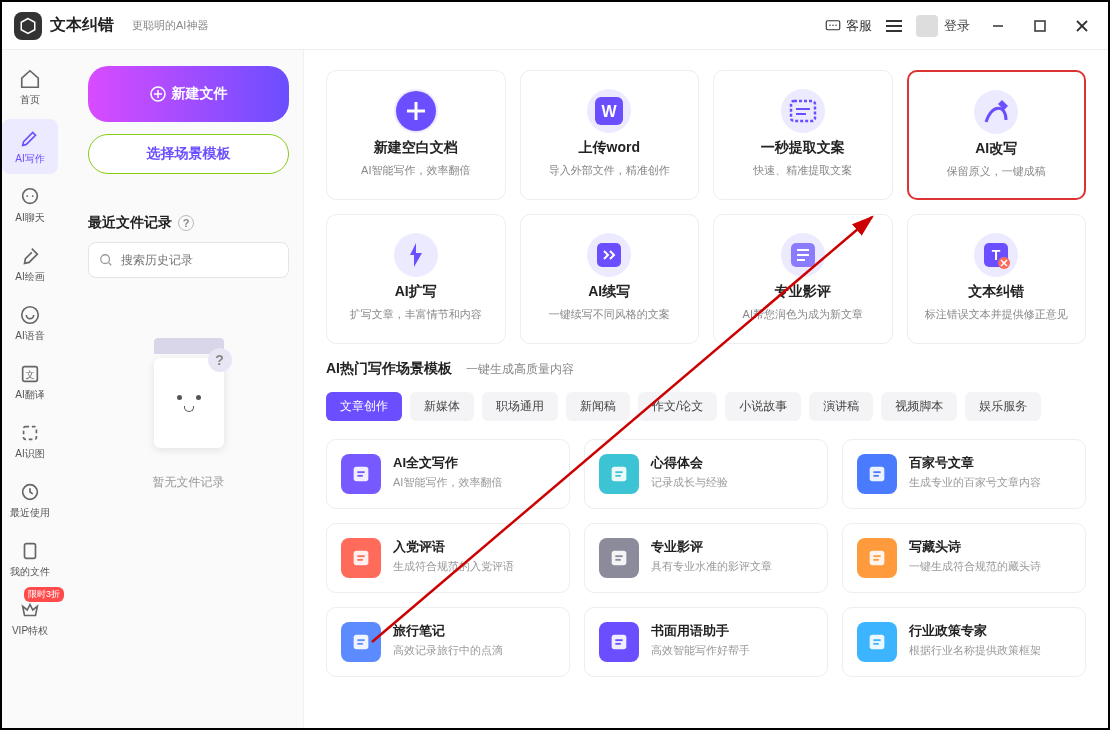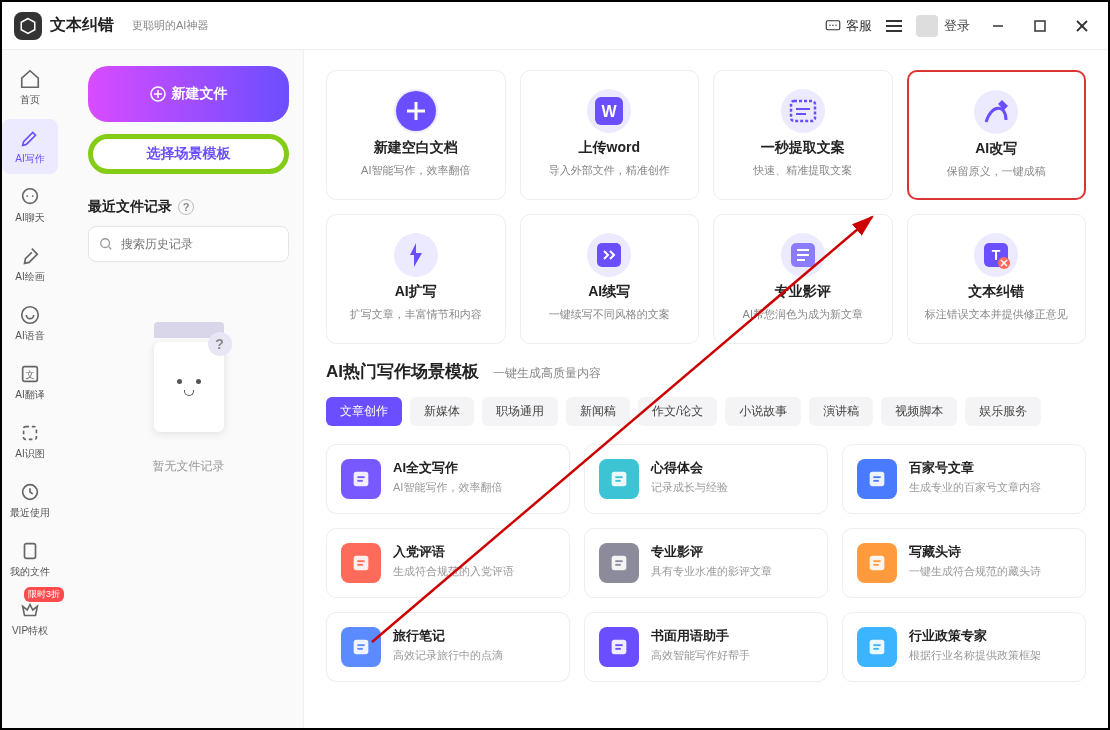--- a/index.html
+++ b/index.html
@@ -23,21 +23,21 @@
 .sidebar { width: 72px; background: #fafafa; display: flex; flex-direction: column; align-items: flex-start; padding-top: 10px; gap: 4px; position: relative; }
 .side-item { width: 56px; display: flex; flex-direction: column; align-items: center; gap: 3px; padding: 8px 0; border-radius: 8px; cursor: pointer; position: relative; }
 .side-item.active { background: #eceaff; }
 .side-ico { width: 22px; height: 22px; display: flex; align-items: center; justify-content: center; }
 .side-label { font-size: 10px; color: #555; }
 .side-item.active .side-label { color: #6b4eff; }
 .badge { position: absolute; top: -4px; right: -6px; background: #ff4b4b; color: #fff; font-size: 9px; padding: 1px 4px; border-radius: 6px; }
 
 .leftpanel { width: 230px; background: #fafafa; padding: 16px 14px; display: flex; flex-direction: column; border-right: 1px solid #f0f0f0; }
 .btn-primary { height: 56px; border-radius: 20px; background: linear-gradient(90deg,#d94bff,#6b4eff); color: #fff; font-size: 14px; font-weight: 600; display: flex; align-items: center; justify-content: center; gap: 6px; cursor: pointer; margin-bottom: 12px; }
-.btn-outline { height: 40px; border-radius: 20px; border: 5px solid #84cc16; color: #6b4eff; font-size: 14px; font-weight: 600; display: flex; align-items: center; justify-content: center; background: #fff; cursor: pointer; margin-bottom: 24px; }
+.btn-outline { height: 40px; border-radius: 20px; border: 1px solid #84cc16; color: #6b4eff; font-size: 14px; font-weight: 600; display: flex; align-items: center; justify-content: center; background: #fff; cursor: pointer; margin-bottom: 40px; }
 .recent-head { display: flex; align-items: center; gap: 6px; font-size: 14px; font-weight: 700; color: #222; margin-bottom: 10px; }
 .qmark { width: 16px; height: 16px; border-radius: 50%; border: 1px solid #bbb; font-size: 11px; color: #888; display: flex; align-items: center; justify-content: center; }
 .search-box { height: 36px; border: 1px solid #e5e5e5; border-radius: 8px; display: flex; align-items: center; padding: 0 10px; gap: 8px; background: #fff; margin-bottom: 30px; }
 .search-box input { border: none; outline: none; font-size: 12px; flex: 1; background: transparent; }
 .empty-wrap { flex: 1; display: flex; flex-direction: column; align-items: center; padding-top: 30px; }
 .empty-ill { width: 110px; height: 130px; position: relative; display: flex; align-items: center; justify-content: center; }
 .doc-face { width: 70px; height: 90px; background: #fff; border-radius: 6px; box-shadow: 0 2px 8px rgba(0,0,0,.1); display: flex; flex-direction: column; align-items: center; justify-content: center; gap: 6px; position: relative; }
 .eyes { display: flex; gap: 14px; }
 .eye { width: 5px; height: 5px; background: #555; border-radius: 50%; }
 .mouth { width: 10px; height: 6px; border: 1.5px solid #555; border-top: none; border-radius: 0 0 10px 10px; }
@@ -47,21 +47,21 @@
 
 .main { flex: 1; padding: 20px 22px; overflow-y: auto; background: #fff; }
 .card-grid { display: grid; grid-template-columns: repeat(4,1fr); gap: 14px; margin-bottom: 16px; }
 .action-card { background: #fff; border: 1px solid #eee; border-radius: 10px; padding: 18px 8px 14px; display: flex; flex-direction: column; align-items: center; gap: 6px; cursor: pointer; min-height: 130px; }
 .action-card.highlight { border: 2px solid #d33; }
 .card-ico { width: 44px; height: 44px; border-radius: 50%; background: #eceaff; display: flex; align-items: center; justify-content: center; }
 .card-title { font-size: 14px; font-weight: 700; color: #222; }
 .card-desc { font-size: 11px; color: #888; text-align: center; }
 
 .section-head { display: flex; align-items: baseline; gap: 14px; margin: 14px 0 14px; }
-.section-title { font-size: 17px; font-weight: 800; color: #222; }
+.section-title { font-size: 14px; font-weight: 800; color: #222; }
 .section-sub { font-size: 12px; color: #888; }
 .tabs { display: flex; gap: 8px; flex-wrap: wrap; margin-bottom: 18px; }
 .tab { padding: 6px 14px; border-radius: 6px; background: #f4f4f6; font-size: 12px; color: #444; cursor: pointer; }
 .tab.active { background: #6b4eff; color: #fff; }
 
 .tpl-grid { display: grid; grid-template-columns: repeat(3,1fr); gap: 14px; }
 .tpl-card { border: 1px solid #eee; border-radius: 10px; padding: 14px; display: flex; gap: 12px; cursor: pointer; background: #fff; }
 .tpl-ico { width: 40px; height: 40px; border-radius: 8px; display: flex; align-items: center; justify-content: center; font-size: 20px; color: #fff; flex-shrink: 0; }
 .tpl-text { display: flex; flex-direction: column; gap: 3px; }
 .tpl-title { font-size: 13px; font-weight: 700; color: #222; }

